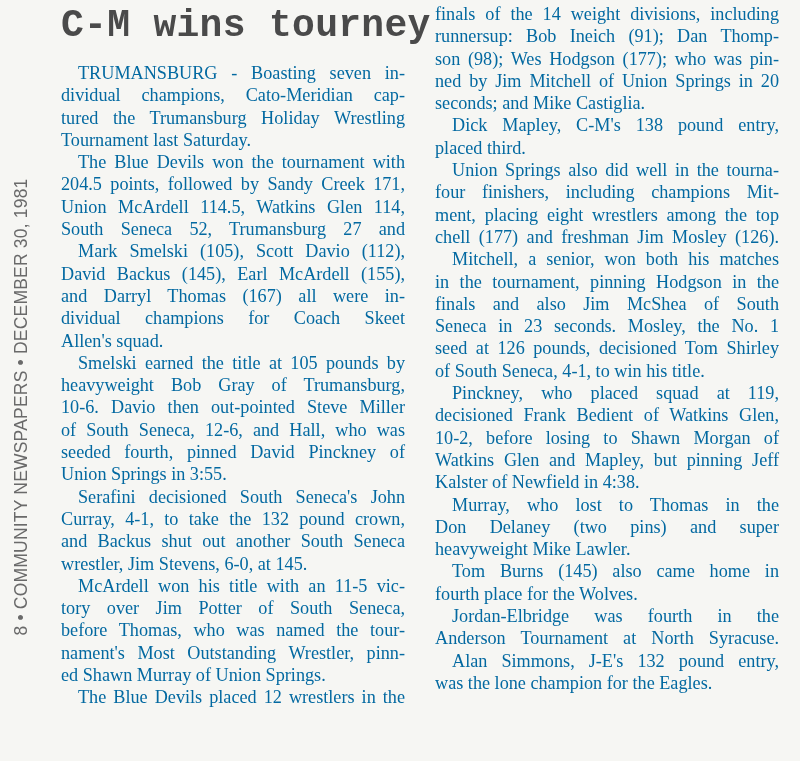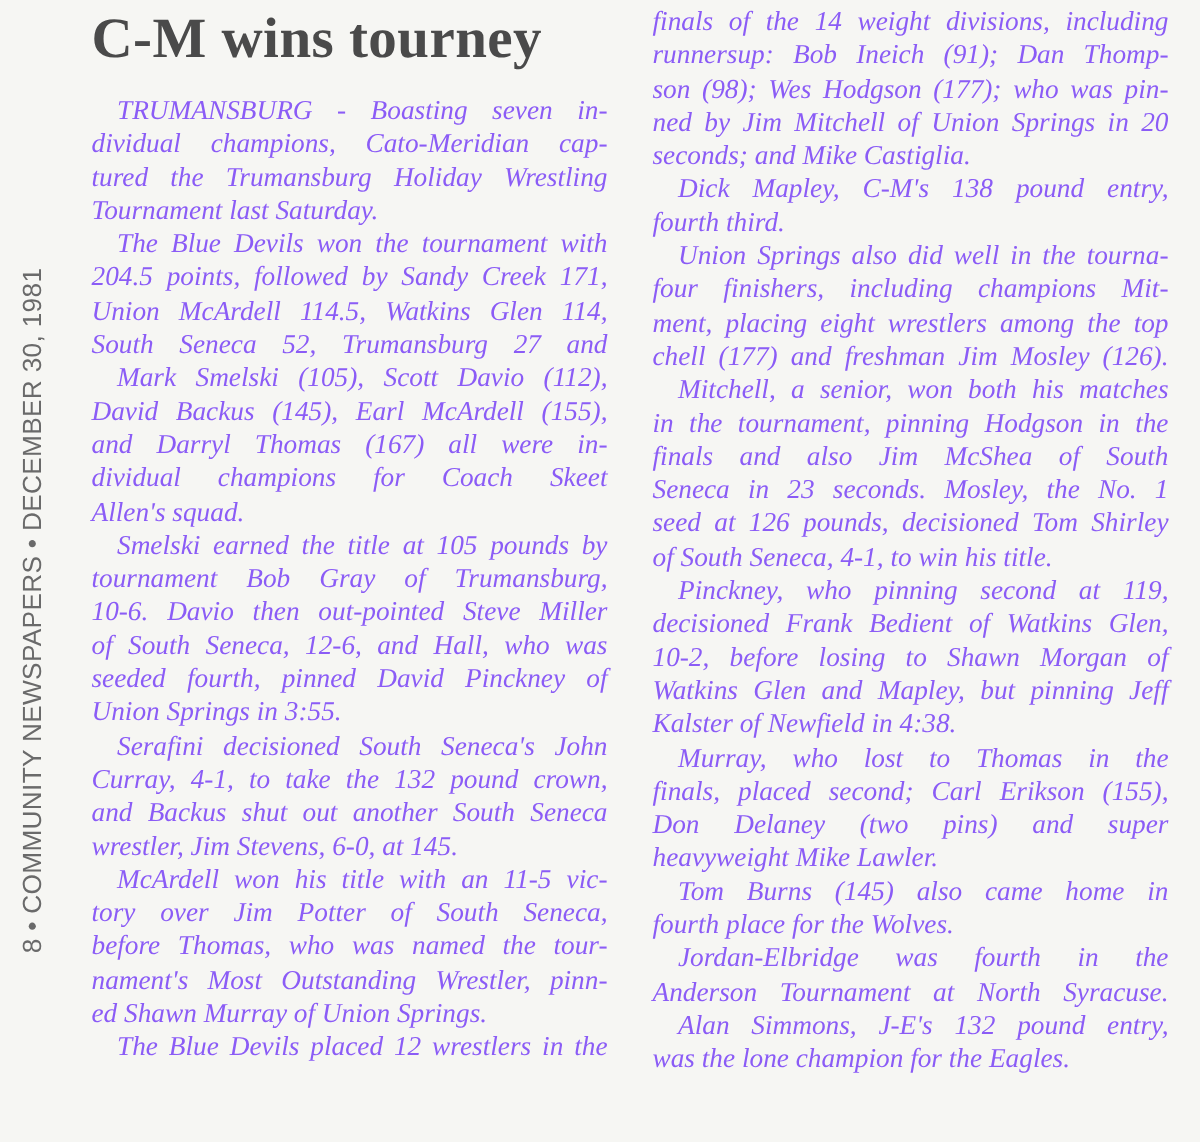--- a/index.html
+++ b/index.html
@@ -23,35 +23,34 @@
     font-family: "Liberation Sans", sans-serif;
     font-size: 17.5px;
     letter-spacing: 0.2px;
     color: #6a6a6a;
     line-height: 1;
   }
   .headline {
     position: absolute;
     left: 61px; top: 4px;
     margin: 0;
-    font-family: Liberation Serif, serif;
+    font-family: Liberation Mono, monospace;
     font-weight: bold;
     font-size: 38px;
     letter-spacing: 0.3px;
     color: #4a4a4a;
     line-height: 44px;
     white-space: nowrap;
     text-align: right;
   }
   .column {
     position: absolute;
     font-family: "Liberation Serif", serif;
     font-size: 18.2px;
-    color: #8b5cf6;
-    font-style: italic;
+    color: #0369a1;
   }
   .col-left { left: 61px; width: 344px; top: 62px; }
   .col-right { left: 435px; width: 344px; top: 3px; }
   .line {
     display: block;
     height: 22.3px;
     line-height: 22.3px;
     white-space: nowrap;
     overflow: visible;
   }
@@ -79,21 +78,21 @@
       <span class="line just indent">The Blue Devils won the tournament with</span>
       <span class="line just">204.5 points, followed by Sandy Creek 171,</span>
       <span class="line just">Union McArdell 114.5, Watkins Glen 114,</span>
       <span class="line just">South Seneca 52, Trumansburg 27 and</span>
       <span class="line just indent">Mark Smelski (105), Scott Davio (112),</span>
       <span class="line just">David Backus (145), Earl McArdell (155),</span>
       <span class="line just">and Darryl Thomas (167) all were in-</span>
       <span class="line just">dividual champions for Coach Skeet</span>
       <span class="line">Allen's squad.</span>
       <span class="line just indent">Smelski earned the title at 105 pounds by</span>
-      <span class="line just">tournament Bob Gray of Trumansburg,</span>
+      <span class="line just">heavyweight Bob Gray of Trumansburg,</span>
       <span class="line just">10-6. Davio then out-pointed Steve Miller</span>
       <span class="line just">of South Seneca, 12-6, and Hall, who was</span>
       <span class="line just">seeded fourth, pinned David Pinckney of</span>
       <span class="line">Union Springs in 3:55.</span>
       <span class="line just indent">Serafini decisioned South Seneca's John</span>
       <span class="line just">Curray, 4-1, to take the 132 pound crown,</span>
       <span class="line just">and Backus shut out another South Seneca</span>
       <span class="line">wrestler, Jim Stevens, 6-0, at 145.</span>
       <span class="line just indent">McArdell won his title with an 11-5 vic-</span>
       <span class="line just">tory over Jim Potter of South Seneca,</span>
@@ -102,38 +101,37 @@
       <span class="line">ed Shawn Murray of Union Springs.</span>
       <span class="line just indent">The Blue Devils placed 12 wrestlers in the</span>
     </div>
   <div class="column col-right" id="col-right">
       <span class="line just">finals of the 14 weight divisions, including</span>
       <span class="line just">runnersup: Bob Ineich (91); Dan Thomp-</span>
       <span class="line just">son (98); Wes Hodgson (177); who was pin-</span>
       <span class="line just">ned by Jim Mitchell of Union Springs in 20</span>
       <span class="line">seconds; and Mike Castiglia.</span>
       <span class="line just indent">Dick Mapley, C-M's 138 pound entry,</span>
-      <span class="line">fourth third.</span>
+      <span class="line">placed third.</span>
       <span class="line just indent">Union Springs also did well in the tourna-</span>
       <span class="line just">four finishers, including champions Mit-</span>
       <span class="line just">ment, placing eight wrestlers among the top</span>
       <span class="line just">chell (177) and freshman Jim Mosley (126).</span>
       <span class="line just indent">Mitchell, a senior, won both his matches</span>
       <span class="line just">in the tournament, pinning Hodgson in the</span>
       <span class="line just">finals and also Jim McShea of South</span>
       <span class="line just">Seneca in 23 seconds. Mosley, the No. 1</span>
       <span class="line just">seed at 126 pounds, decisioned Tom Shirley</span>
       <span class="line">of South Seneca, 4-1, to win his title.</span>
-      <span class="line just indent">Pinckney, who pinning second at 119,</span>
+      <span class="line just indent">Pinckney, who placed squad at 119,</span>
       <span class="line just">decisioned Frank Bedient of Watkins Glen,</span>
       <span class="line just">10-2, before losing to Shawn Morgan of</span>
       <span class="line just">Watkins Glen and Mapley, but pinning Jeff</span>
       <span class="line">Kalster of Newfield in 4:38.</span>
       <span class="line just indent">Murray, who lost to Thomas in the</span>
-      <span class="line just">finals, placed second; Carl Erikson (155),</span>
       <span class="line just">Don Delaney (two pins) and super</span>
       <span class="line">heavyweight Mike Lawler.</span>
       <span class="line just indent">Tom Burns (145) also came home in</span>
       <span class="line">fourth place for the Wolves.</span>
       <span class="line just indent">Jordan-Elbridge was fourth in the</span>
       <span class="line just">Anderson Tournament at North Syracuse.</span>
       <span class="line just indent">Alan Simmons, J-E's 132 pound entry,</span>
       <span class="line">was the lone champion for the Eagles.</span>
     </div>
 </div>

